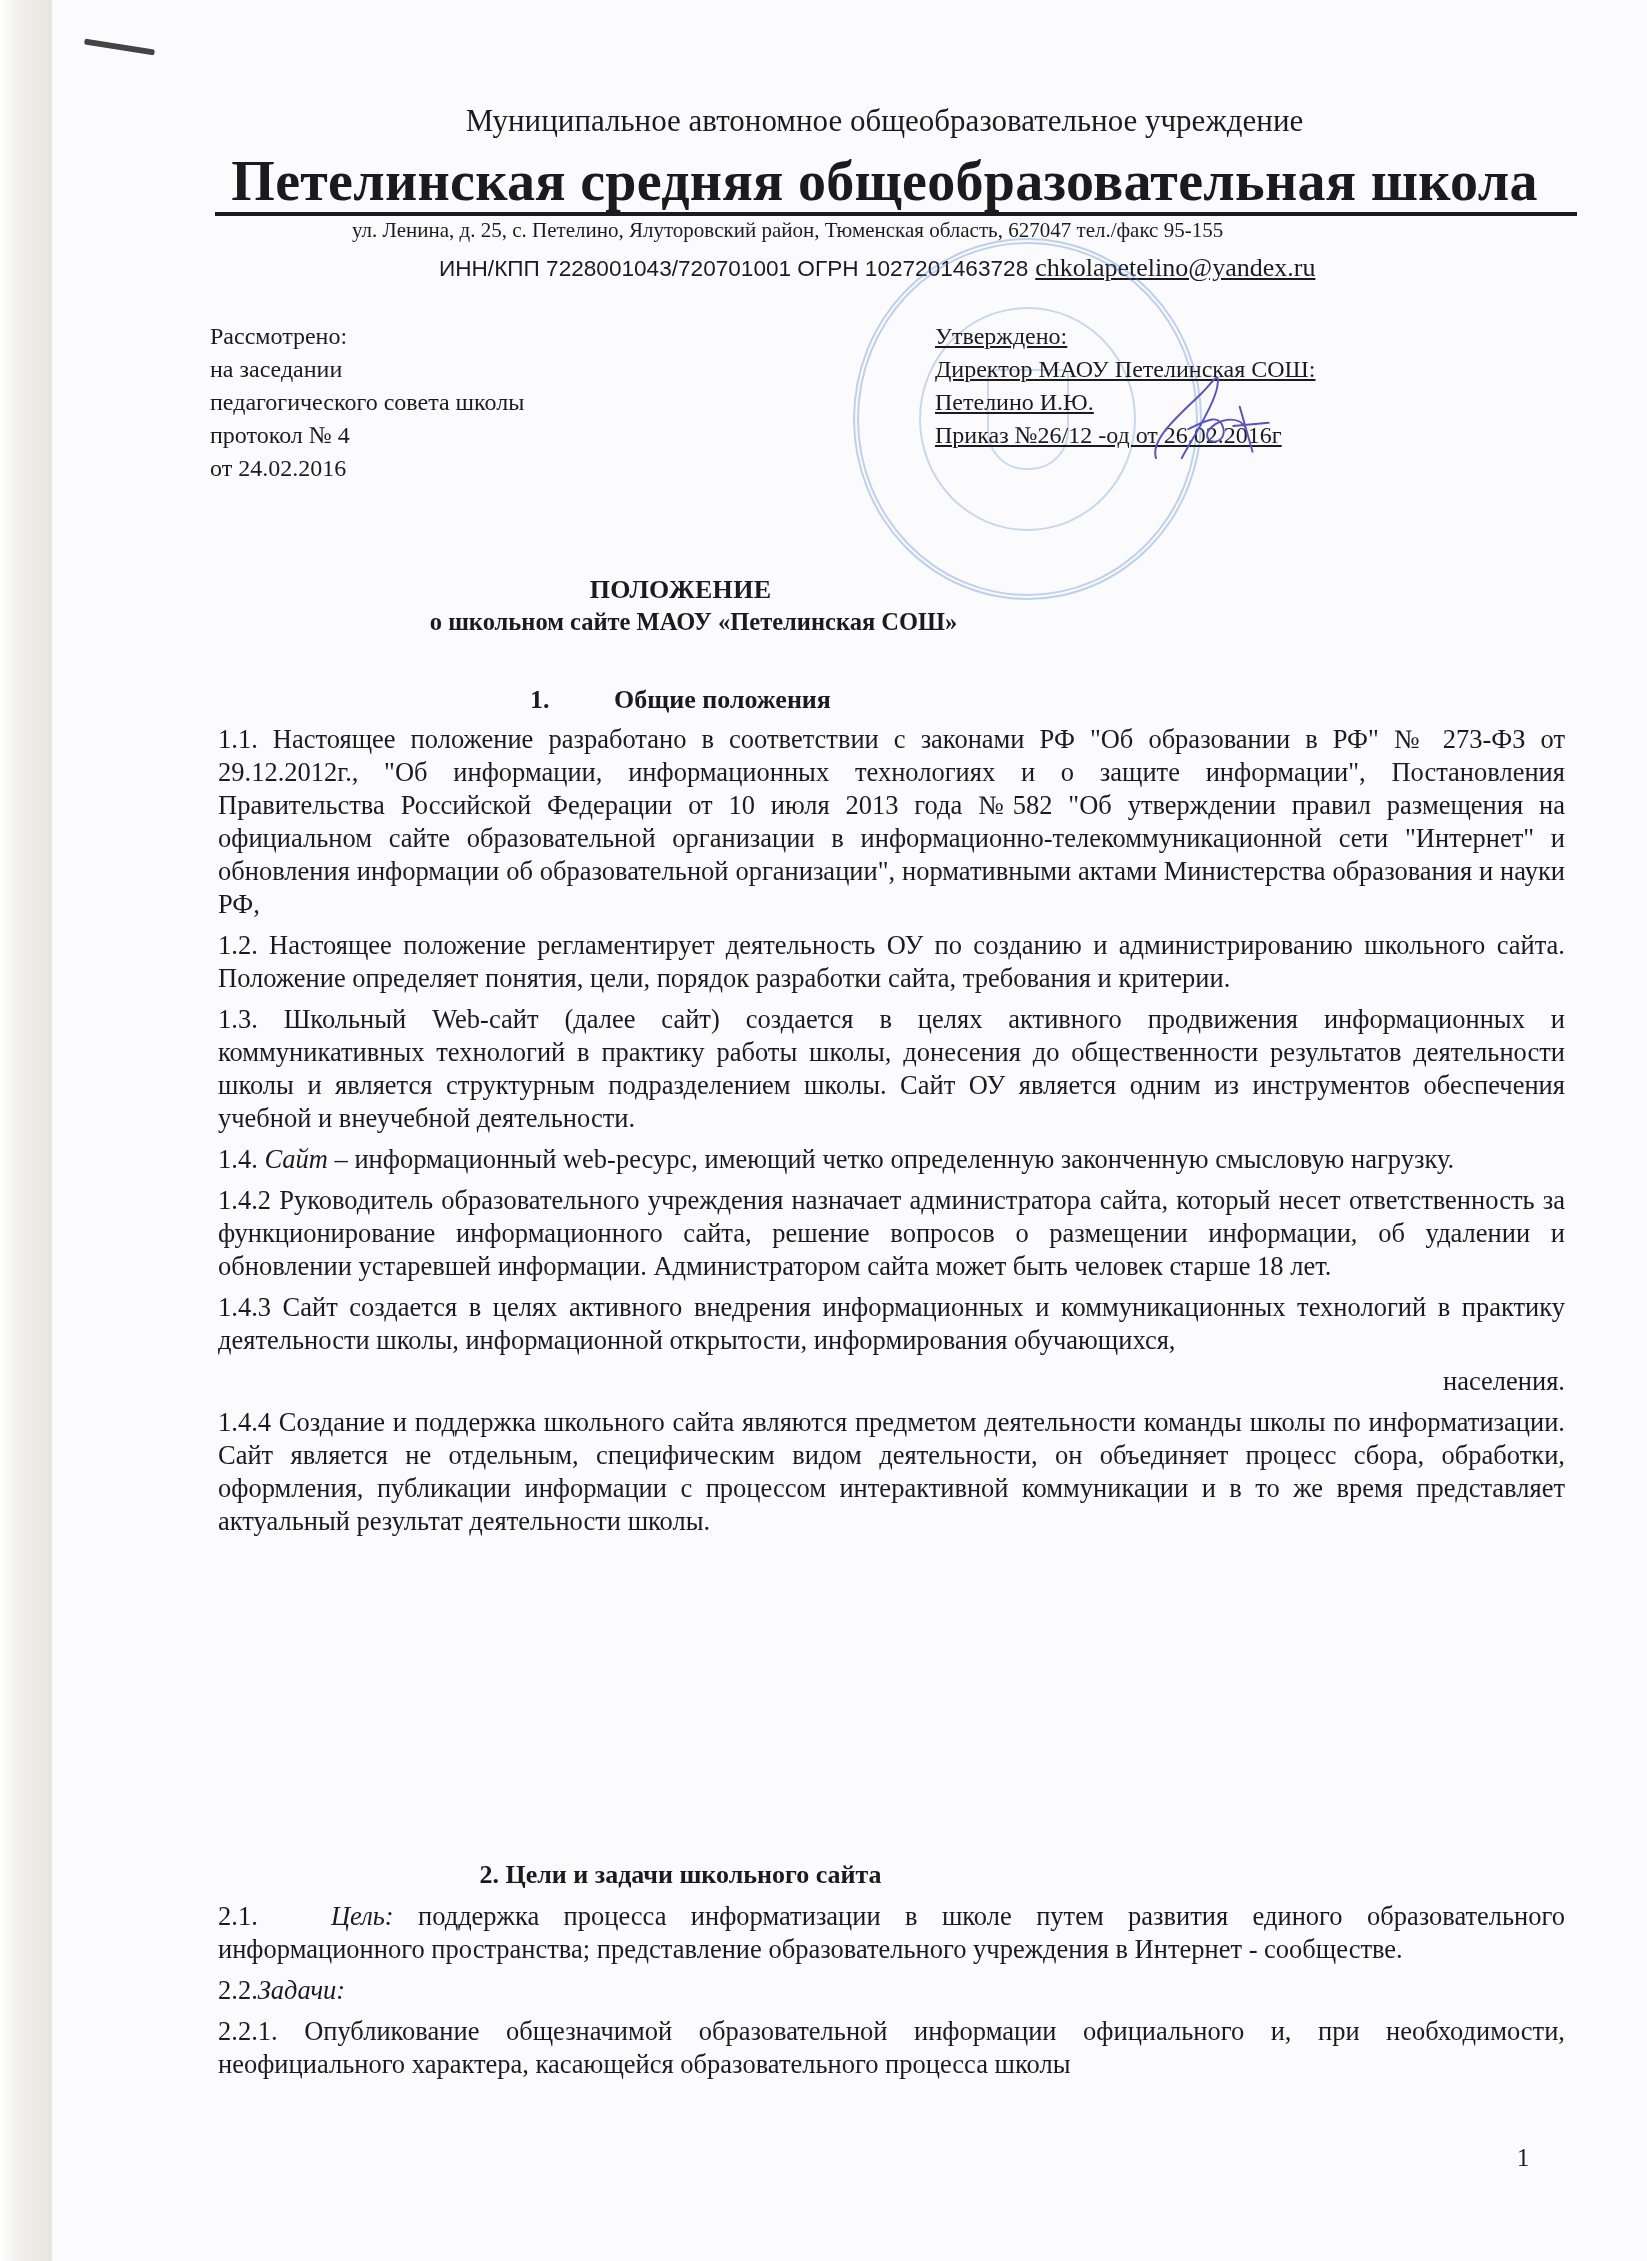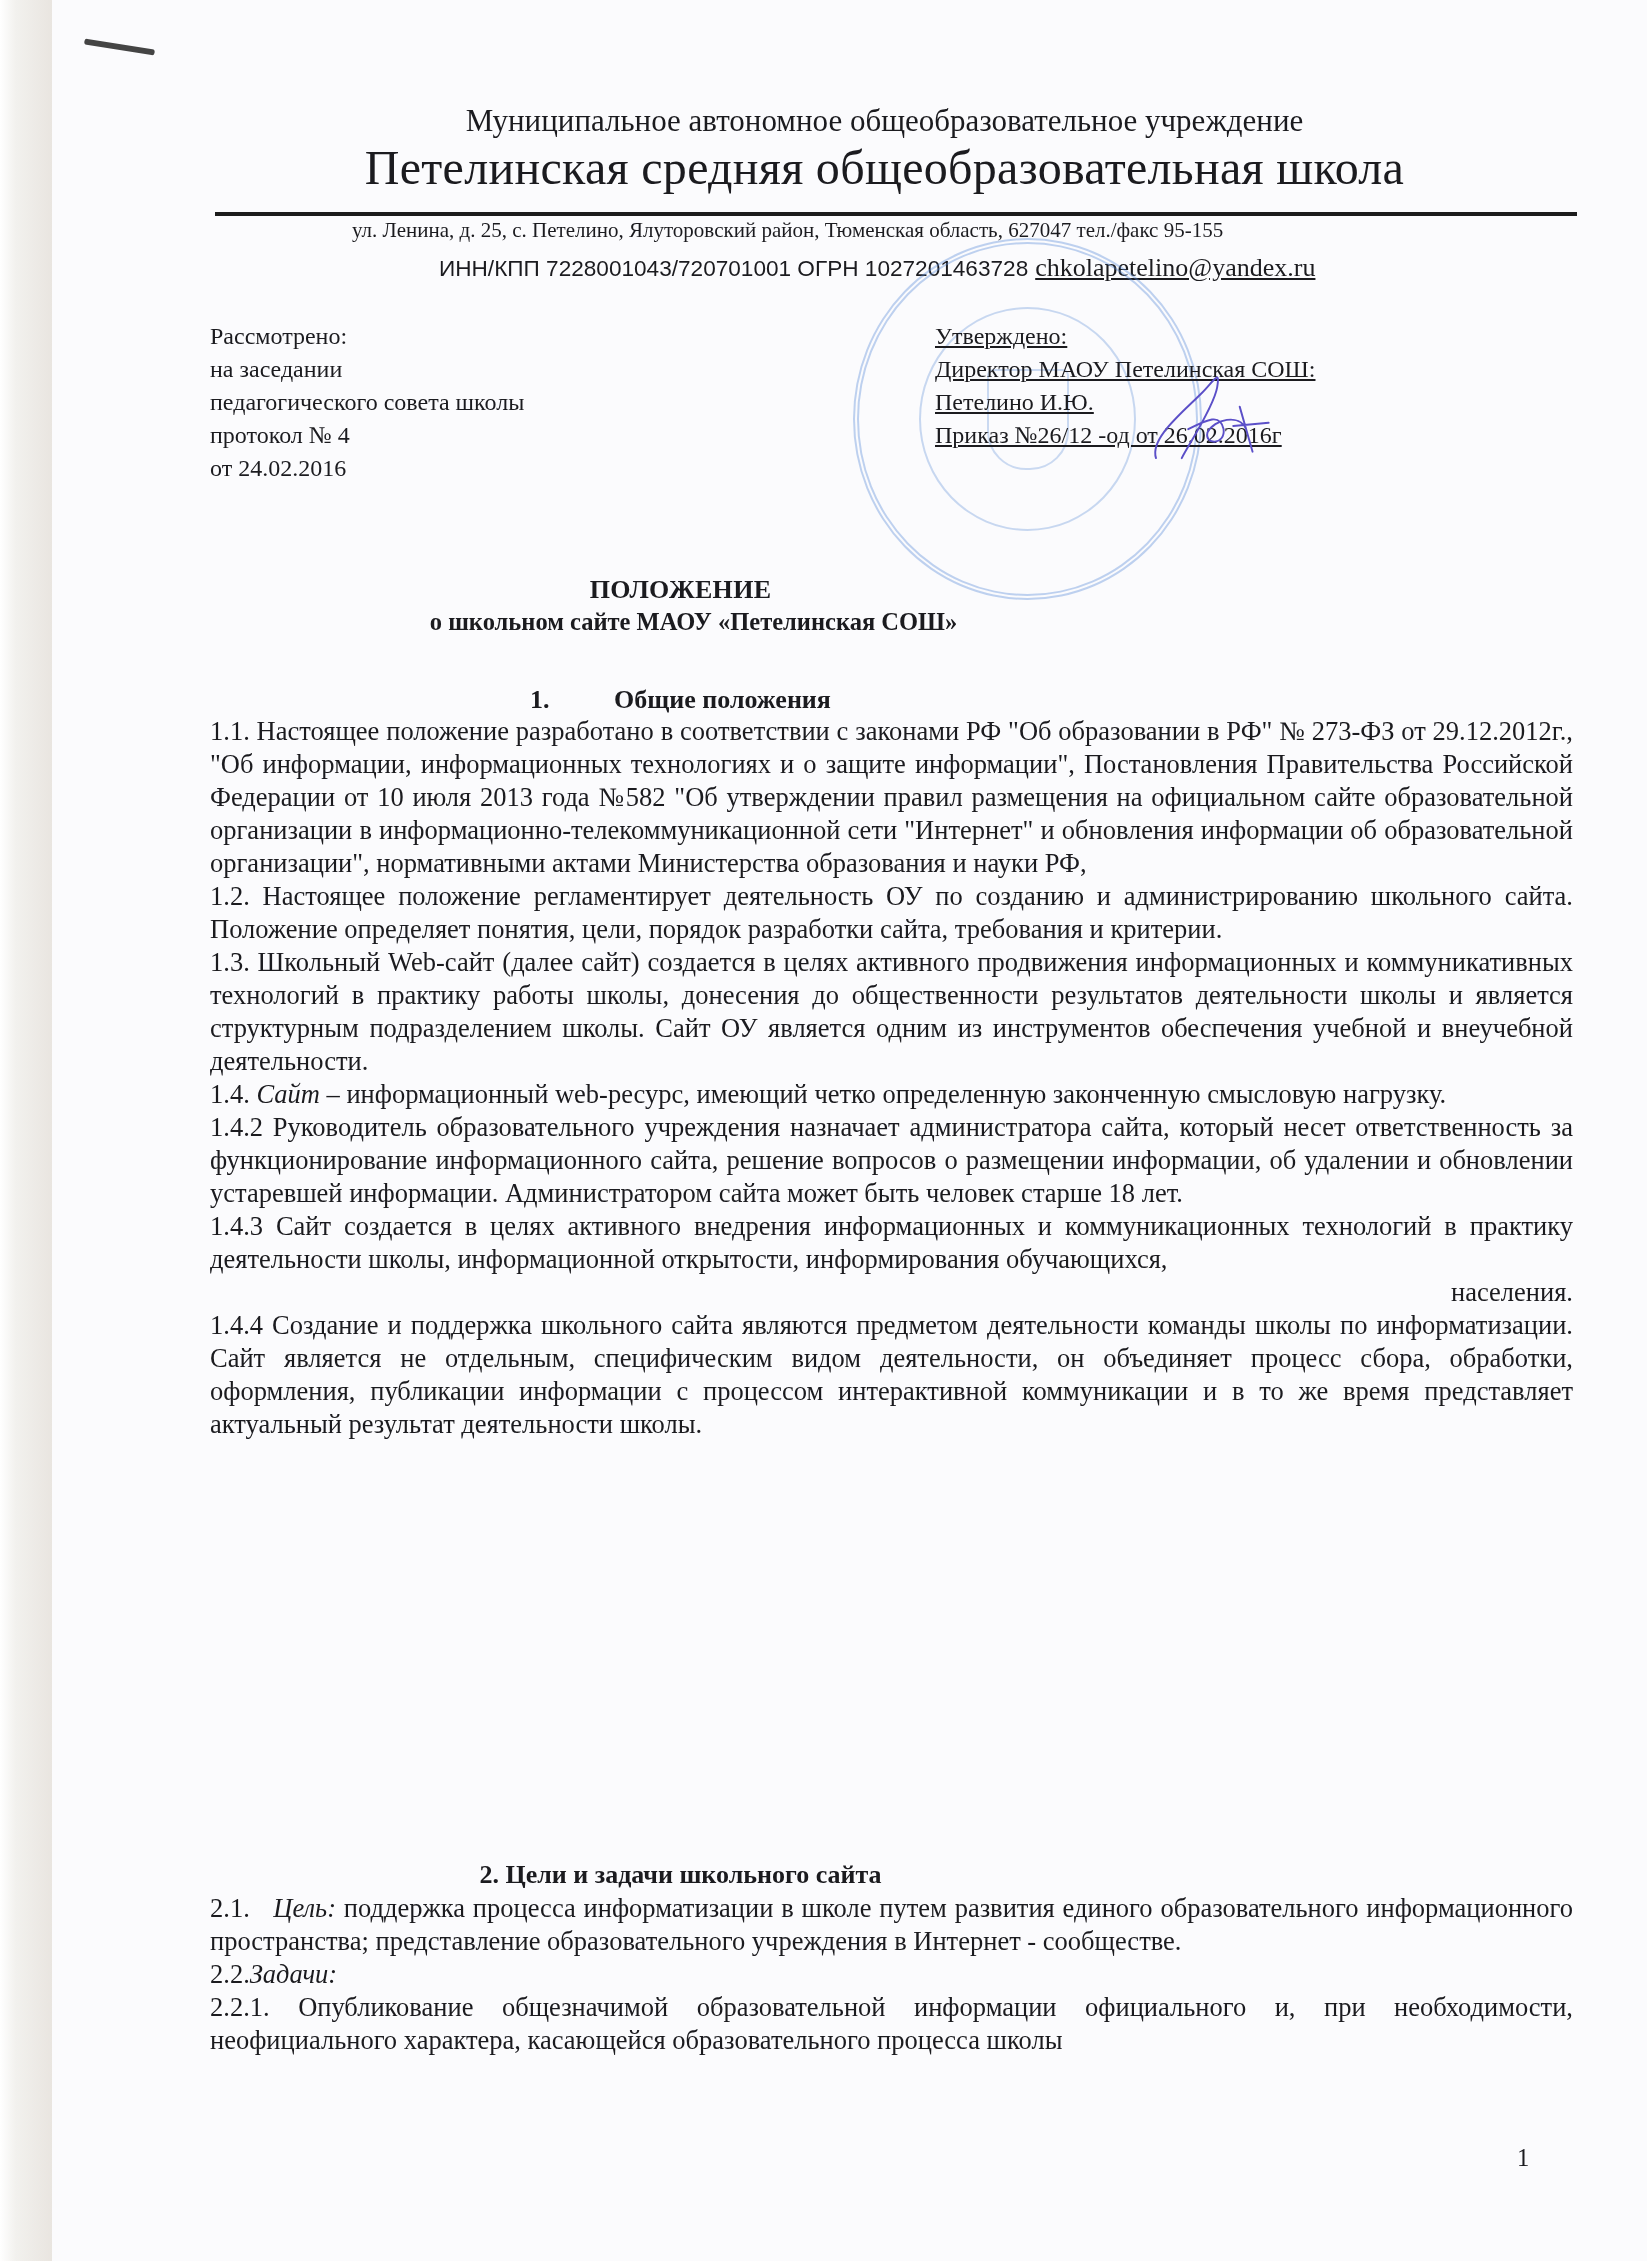--- a/index.html
+++ b/index.html
@@ -38,42 +38,42 @@
   .stamp-emblem {
     width: 78px; height: 97px; border: 2.6px solid rgba(90,140,215,0.3); border-radius: 6.5px 6.5px 39px 39px;
   }
   .signature {
     position: absolute; left: 1143px; top: 368px; width: 129px; height: 103px;
   }
   .header-block {
     position: absolute; left: 161px; top: 103px; width: 1421px; text-align: center;
   }
   .org-sub { font-size: 31px; margin-left: 26px; }
-  .org-name { font-size: 48px; font-weight: normal; letter-spacing: 0.3px; margin-top: 1px; margin-left: 26px; }
+  .org-name { font-size: 56px; font-weight: bold; letter-spacing: 0.3px; margin-top: 10px; margin-left: 26px; }
   .header-rule {
     position: absolute; left: 215px; top: 212px; width: 1362px; height: 3.9px; background: #1c1c1c;
   }
   .addr { position: absolute; left: 352px; top: 218px; font-size: 21px; white-space: nowrap; }
   .reg { position: absolute; left: 439px; top: 253px; font-size: 22.6px; white-space: nowrap; font-family: "Liberation Sans", sans-serif; }
   .reg .email { text-decoration: underline; font-family: "Liberation Serif", serif; font-size: 26px; padding-left: 7px; }
   .approvals { position: absolute; top: 320px; font-size: 24px; line-height: 33px; }
   .approvals.left { left: 210px; }
   .approvals.right { left: 935px; text-decoration: underline; }
   .title-block { position: absolute; left: 0; width: 1361px; text-align: center; font-weight: bold; }
   .doc-title { top: 575px; font-size: 26px; letter-spacing: 0.3px; }
   .doc-subtitle { top: 608px; font-size: 24.5px; margin-left: 13px; }
   .section-head { font-size: 26px; }
   .sec1 { top: 685px; }
   .sec1 .num { display: inline-block; width: 84px; text-align: left; }
   .sec2 { top: 1860px; }
   .body-text {
     position: absolute; left: 210px; width: 1363px; font-size: 26.5px; line-height: 33px;
     text-align: justify; text-align-last: auto;
   }
-  .body-text p { margin: 0; text-align: justify; }
+  .body-text p { margin: 8px; text-align: justify; }
   .body-text i { }
   .page-number { position: absolute; left: 1517px; top: 2144px; font-size: 24.5px; }
 </style>
 </head>
 <body>
 
 <div class="scan-edge"></div>
 <div class="page"></div>
 <div class="corner-mark"></div>
 

